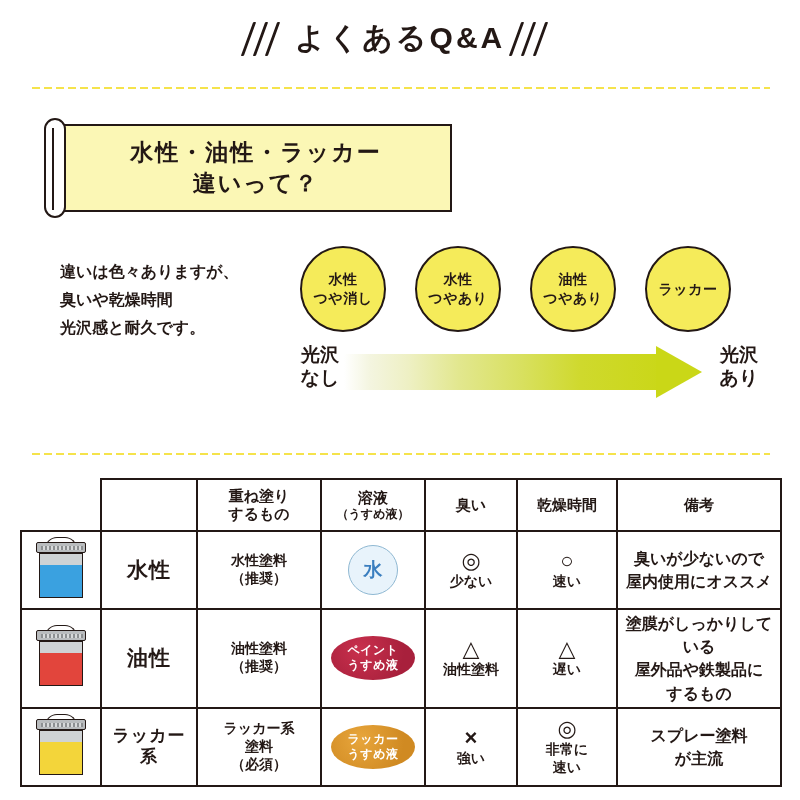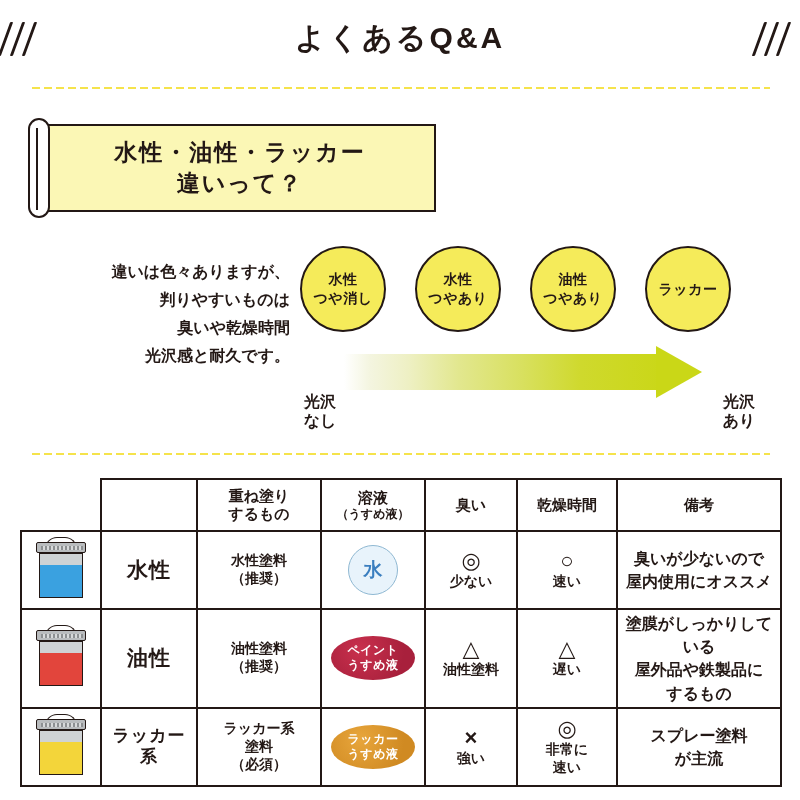--- a/index.html
+++ b/index.html
@@ -22,21 +22,21 @@
     left: 0; top: 0;
     width: 800px;
     height: 88px;
   }
   .header-title-wrap {
     position: absolute;
     left: 0; top: 18px;
     width: 800px;
     display: flex;
     align-items: center;
-    justify-content: space-between;
+    justify-content: center;
     gap: 6px;
   }
   .slashes {
     display: inline-block;
     position: relative;
     width: 46px;
     height: 40px;
   }
   .slashes i {
     position: absolute;
@@ -71,21 +71,21 @@
     background-image: radial-gradient(#f5e34b 45%, transparent 46%);
     background-size: 12px 4px;
     background-repeat: repeat-x;
   }
   #rule-top { top: 86px; }
   #rule-mid { top: 452px; }
 
   
   .scroll-banner {
     position: absolute;
-    left: 28px;
+    left: 44px;
     top: 124px;
     width: 410px;
     height: 88px;
   }
   .scroll-banner .paper {
     position: absolute;
     left: 16px; top: 0;
     width: 392px;
     height: 88px;
     background: #fbf7b5;
@@ -127,21 +127,21 @@
     letter-spacing: 2px;
     line-height: 1.25;
   }
 
   
   .intro {
     position: absolute;
     left: 60px;
     top: 258px;
     width: 230px;
-    text-align: right;
+    text-align: left;
     font-size: 16px;
     font-weight: bold;
     line-height: 1.75;
   }
 
   
   .gloss {
     position: absolute;
     left: 290px;
     top: 246px;
@@ -190,25 +190,24 @@
   .arrow-head {
     position: absolute;
     left: 312px; top: -4px;
     width: 0; height: 0;
     border-top: 26px solid transparent;
     border-bottom: 26px solid transparent;
     border-left: 46px solid #cad717;
   }
   .gloss-label {
     position: absolute;
-    font-size: 16px;
+    font-size: 19px;
     font-weight: bold;
     line-height: 1.2;
     text-align: center;
-    margin-top: 48px;
   }
   #gloss-left { left: 2px; top: 98px; width: 56px; }
   #gloss-right { left: 418px; top: 98px; width: 62px; }
 
   
   .table-area {
     position: absolute;
     left: 20px;
     top: 478px;
     width: 760px;
@@ -368,21 +367,20 @@
   <div class="paper"></div>
   <div class="roller"></div>
   <div class="scroll-text">
     <span>水性・油性・ラッカー</span>
     <span>違いって？</span>
   </div>
 </div>
 
 <div class="intro">
   <div>違いは色々ありますが、</div>
-  <div>判りやすいものは</div>
   <div>臭いや乾燥時間</div>
   <div>光沢感と耐久です。</div>
 </div>
 
 <div class="gloss">
   <div class="bubble" id="bubble-0">
     <span>水性</span>
     <span>つや消し</span>
   </div>
   <div class="bubble" id="bubble-1">

